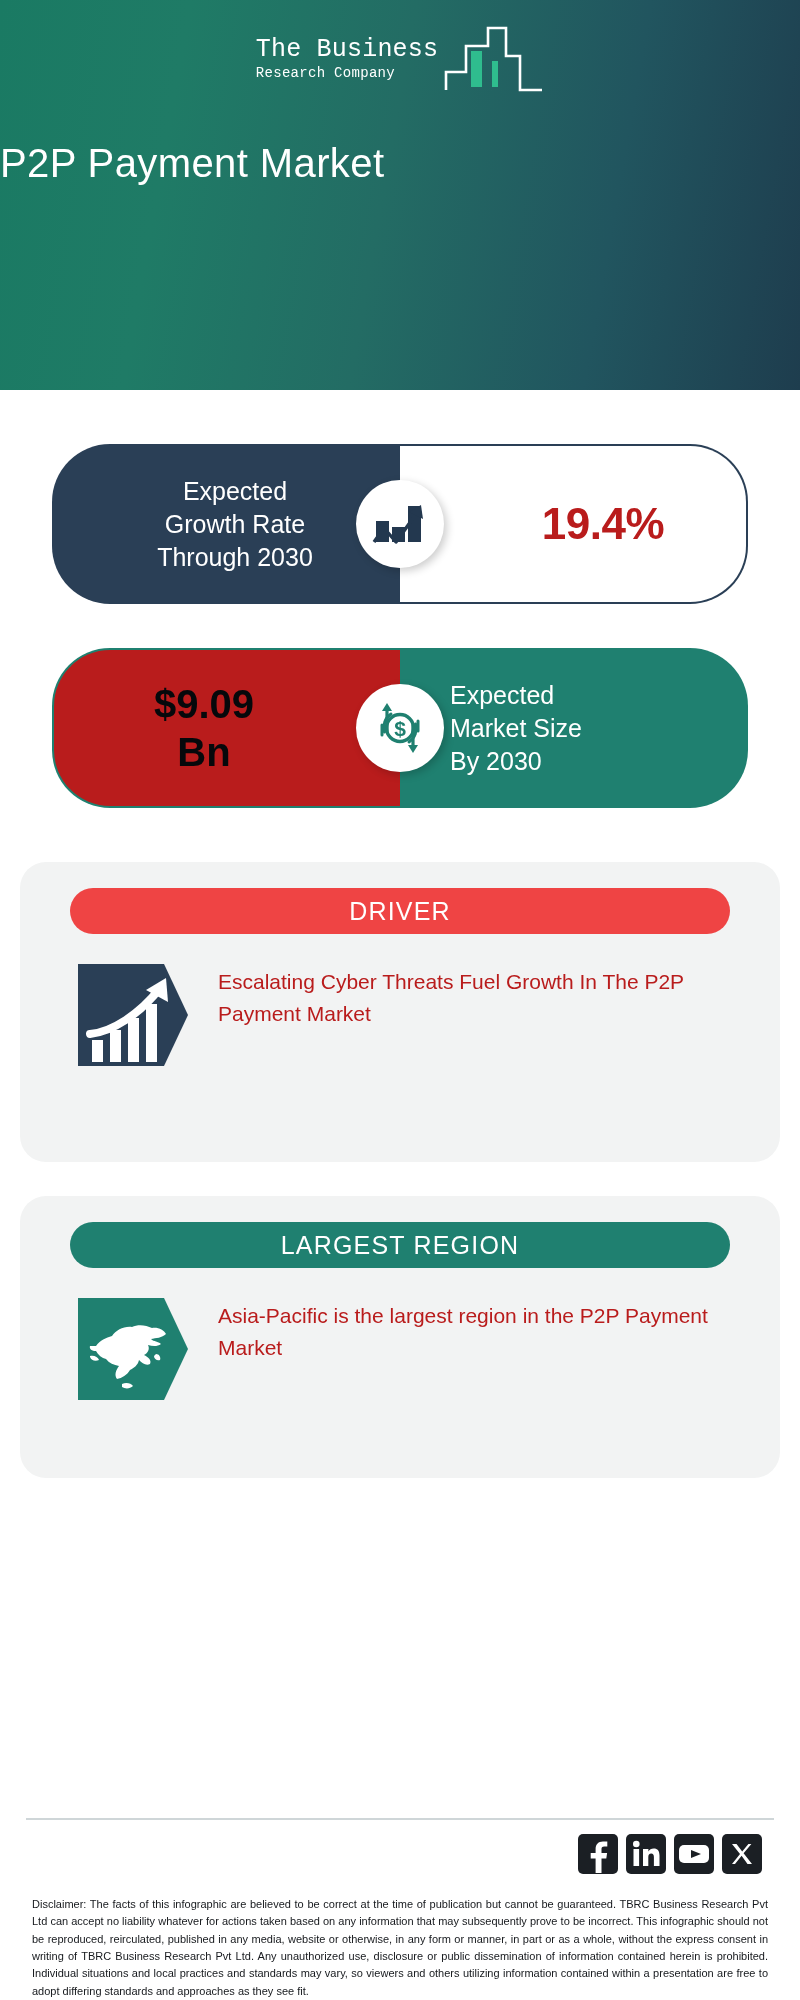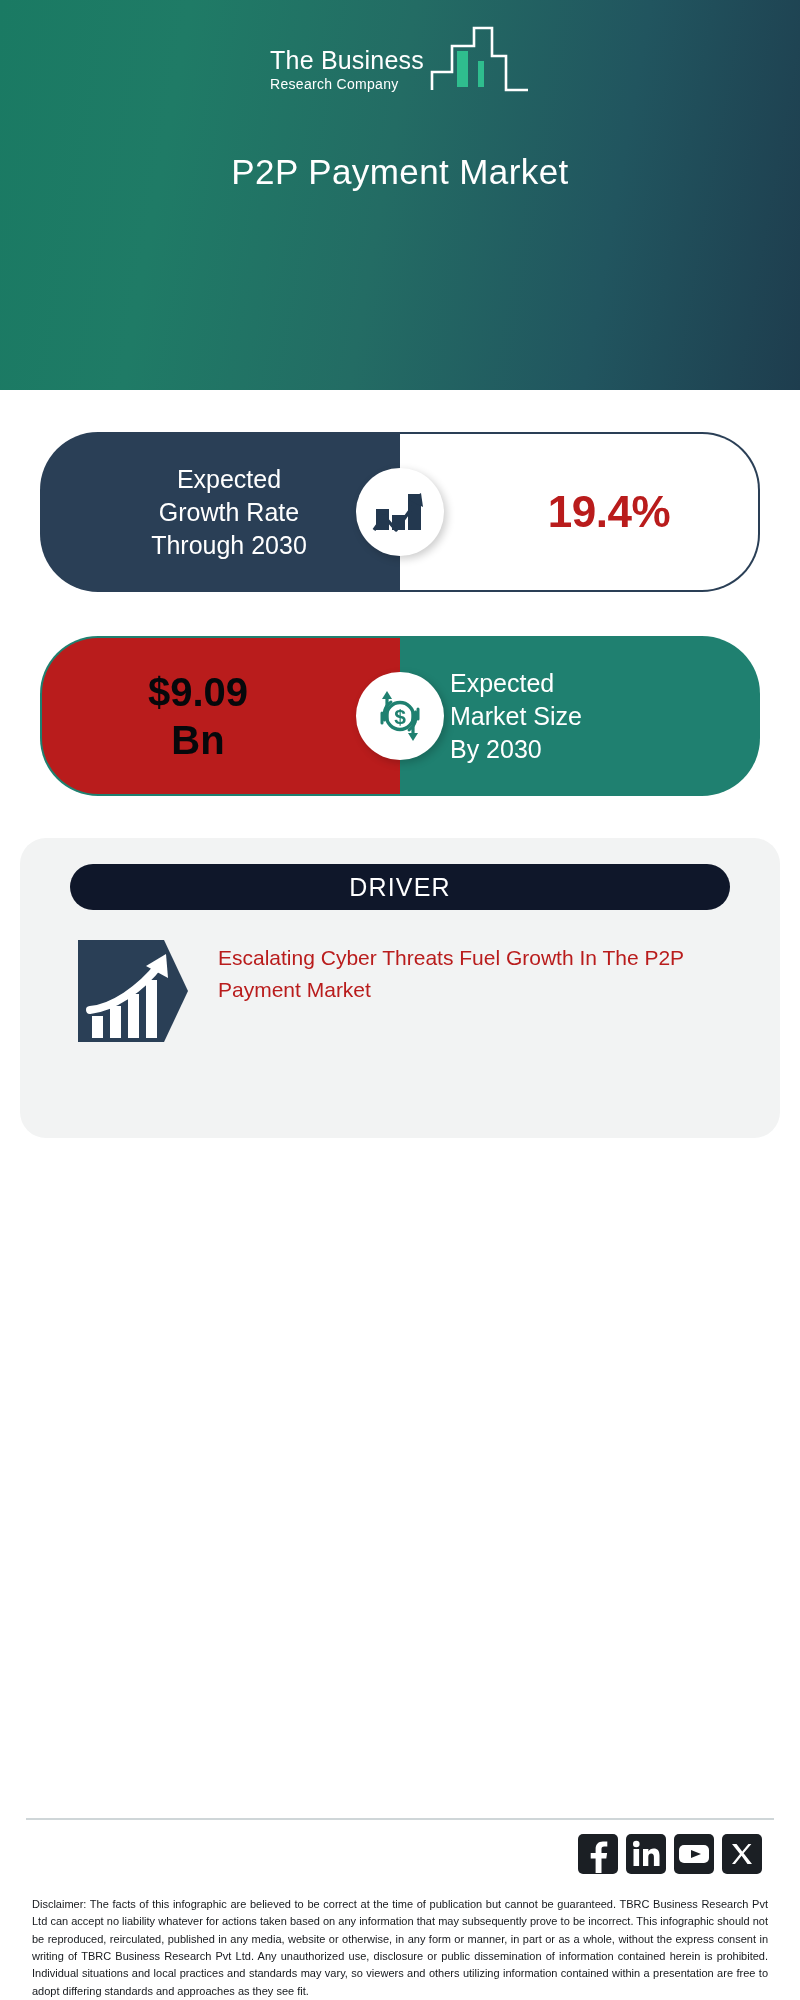--- a/index.html
+++ b/index.html
@@ -16,37 +16,37 @@
   .header{
     position:relative;
     height:390px;
     background:linear-gradient(100deg,#1a7a63 0%,#1f7b66 22%,#236c64 48%,#21555f 75%,#1e3d4e 100%);
     flex:0 0 auto;
   }
   .logo-wrap{
     position:absolute;left:0;right:0;top:24px;
     display:flex;align-items:flex-end;justify-content:center;
   }
-  .logo{display:flex;align-items:flex-end;gap:8px;}
+  .logo{display:flex;align-items:center;gap:8px;font-family:Liberation Mono, monospace;}
   .logo-text{
     display:flex;flex-direction:column;align-items:flex-start;
     color:#ffffff;line-height:1;padding-bottom:9px;
   }
   .logo-line1{font-size:25px;letter-spacing:.2px;font-weight:400;}
   .logo-line2{font-size:14px;letter-spacing:.3px;margin-top:4px;font-weight:400;}
   .logo-mark{margin-left:-2px;margin-bottom:2px;}
 
   .hero-title{
-    position:absolute;left:0;right:0;top:152px;
-    text-align:center;color:#ffffff;
-    font-size:35px;font-weight:400;letter-spacing:.4px;
-  }
-
-  
-  .stats{position:relative;flex:0 0 auto;padding:0;}
+    position:absolute;left:0;right:0;top:141px;
+    color:#ffffff;
+    font-size:40px;font-weight:400;letter-spacing:.4px;
+  }
+
+  
+  .stats{position:relative;flex:0 0 auto;padding:12px;}
   .statcard{position:relative;height:160px;margin:0 40px;display:flex;}
   .statcard.first{margin-top:42px;}
   .statcard.second{margin-top:44px;}
 
   .sc-left,.sc-right{flex:1 1 50%;position:relative;box-sizing:border-box;}
 
   
   .c1-left{
     background:#2a3f56;
     border-radius:58px 0 0 58px;
@@ -106,21 +106,21 @@
     position:relative;box-sizing:border-box;
     padding:26px 0 30px 0;
   }
   .section.driver{margin-top:42px;height:300px;}
   .section.region{margin-top:34px;height:282px;}
   .pill{
     height:46px;border-radius:23px;margin:0 50px 0 50px;
     display:flex;align-items:center;justify-content:center;
     color:#ffffff;font-size:25px;letter-spacing:1.2px;
   }
-  .pill.dark{background:#0f172a;}
+  .pill.dark{background:#ef4444;}
   .pill.green{background:#1f8070;}
   .sec-body{display:flex;align-items:flex-start;margin-top:26px;padding:0 40px 0 58px;}
   .tagicon{
     width:110px;height:110px;flex:0 0 110px;position:relative;
   }
   .sec-text{
     margin-left:30px;font-size:21px;line-height:1.52;color:#b91c1c;padding-top:6px;
   }
 
   
@@ -229,20 +229,44 @@
             <rect x="68" y="44" width="11" height="58" fill="#ffffff"></rect>
             <path d="M12,74 C34,72 62,54 82,28" fill="none" stroke="#ffffff" stroke-width="8" stroke-linecap="round"></path>
             <polygon points="88,18 90,42 68,30" fill="#ffffff"></polygon>
           </svg>
         </div>
         <div class="sec-text">Escalating Cyber Threats Fuel Growth In The P2P Payment Market</div>
       </div>
     </div>
   </div>
 
+  <div class="sectionwrap">
+    <div class="section region">
+      <div class="pill green">
+        <span>LARGEST REGION</span>
+      </div>
+      <div class="sec-body">
+        <div class="tagicon">
+          <svg width="110" height="110" viewBox="0 0 110 110">
+            <polygon points="0,4 86,4 110,55 86,106 0,106" fill="#1f8070"></polygon>
+            <path fill="#ffffff" d="M18,52 C22,46 28,44 34,42 C38,36 46,32 54,33
+              C60,30 68,31 74,34 C80,33 86,36 88,40 C84,44 78,44 73,45
+              C76,48 80,47 83,50 C79,53 74,52 70,51 C72,55 70,59 66,61
+              C70,63 74,66 72,70 C68,72 64,69 61,66 C60,71 56,74 52,76
+              C49,81 44,84 39,85 C36,81 38,76 41,72 C36,71 31,69 28,65
+              C24,64 20,61 18,57 C14,57 11,55 12,52 Z"></path>
+            <path fill="#ffffff" d="M78,60 C81,60 83,63 82,66 C79,67 76,65 76,62 Z"></path>
+            <path fill="#ffffff" d="M44,90 C48,88 53,89 55,92 C52,95 47,95 44,93 Z"></path>
+            <path fill="#ffffff" d="M12,62 C16,61 20,63 21,66 C17,68 13,66 12,63 Z"></path>
+          </svg>
+        </div>
+        <div class="sec-text">Asia-Pacific is the largest region in the P2P Payment Market</div>
+      </div>
+    </div>
+  </div>
 
   <div class="footer">
     <div class="divider"></div>
     <div class="foot-row">
       <div class="foot-left">
       </div>
       <div class="socials">
         <span class="sicon">
           <svg width="40" height="40" viewBox="0 0 40 40">
             <rect x="0" y="0" width="40" height="40" rx="5" fill="#1b1f24"></rect>

